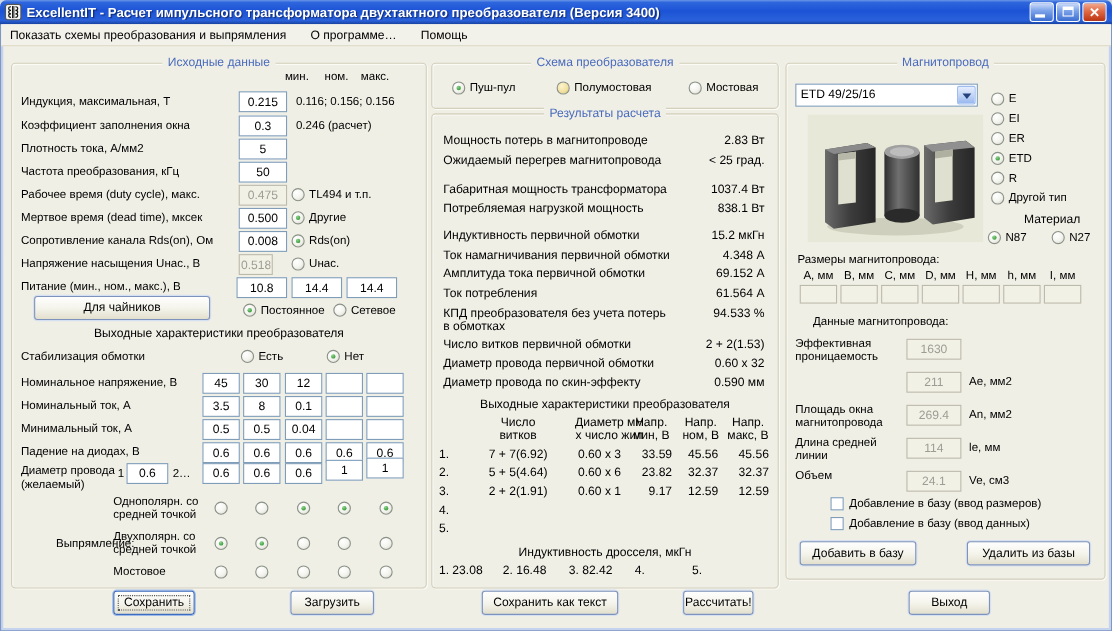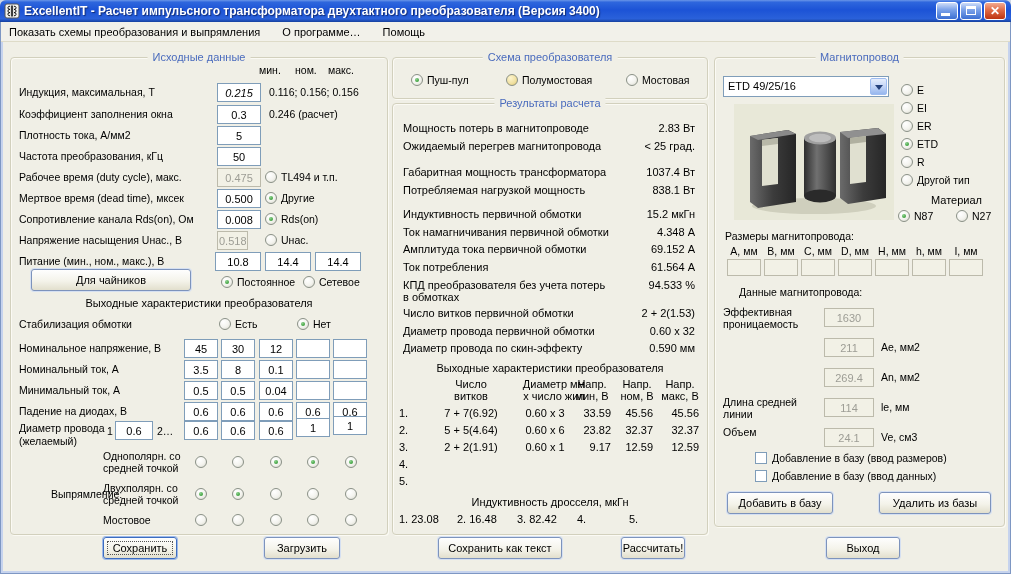--- a/index.html
+++ b/index.html
@@ -95,21 +95,21 @@
   </div>
 
   <div class="gb" style="left:10px;top:57px;width:376px;height:476px;">
     <span class="gbt">Исходные данные</span>
 
     <span class="note sm" style="left:248px;top:6px;">мин.</span>
     <span class="note sm" style="left:284px;top:6px;">ном.</span>
     <span class="note sm" style="left:317px;top:6px;">макс.</span>
 
     <span class="lbl sm" style="top:28px;">Индукция, максимальная, Т</span>
-    <input class="tb" style="left: 206px; top: 25px; width: 44px; font-style: italic;" value="0.215">
+    <input class="tb" style="left: 206px; top: 25px; width: 44px;" value="0.215">
     <span class="note sm" style="left:258px;top:28px;">0.116; 0.156; 0.156</span>
 
     <span class="lbl sm" style="top:50px;">Коэффициент заполнения окна</span>
     <input class="tb" style="left: 206px; top: 47px; width: 44px;" value="0.3">
     <span class="note sm" style="left:258px;top:50px;">0.246 (расчет)</span>
 
     <span class="lbl sm" style="top:71px;">Плотность тока, А/мм2</span>
     <input class="tb" style="left: 206px; top: 68px; width: 44px;" value="5">
 
     <span class="lbl sm" style="top:92px;">Частота преобразования, кГц</span>
@@ -379,20 +379,21 @@
     <input class="tb dis" style="left: 234px; top: 201px; width: 34px; height: 17px;" value="">
 
     <span class="lbl sm" style="left:24px;top:228px;">Данные магнитопровода:</span>
 
     <span class="lbl sm" style="left:8px;top:248px;width:98px;white-space:normal;">Эффективная проницаемость</span>
     <input class="tb dis" style="left: 109px; top: 250px; width: 50px;" value="1630">
 
     <input class="tb dis" style="left: 109px; top: 280px; width: 50px;" value="211">
     <span class="note sm" style="left:166px;top:283px;">Ае, мм2</span>
 
+    <span class="lbl sm" style="left:8px;top:308px;width:98px;white-space:normal;">Площадь окна магнитопровода</span>
     <input class="tb dis" style="left: 109px; top: 310px; width: 50px;" value="269.4">
     <span class="note sm" style="left:166px;top:313px;">Аn, мм2</span>
 
     <span class="lbl sm" style="left:8px;top:338px;width:98px;white-space:normal;">Длина средней линии</span>
     <input class="tb dis" style="left: 109px; top: 340px; width: 50px;" value="114">
     <span class="note sm" style="left:166px;top:343px;">le, мм</span>
 
     <span class="lbl sm" style="left:8px;top:368px;width:98px;white-space:normal;">Объем</span>
     <input class="tb dis" style="left: 109px; top: 370px; width: 50px;" value="24.1">
     <span class="note sm" style="left:166px;top:373px;">Ve, см3</span>

